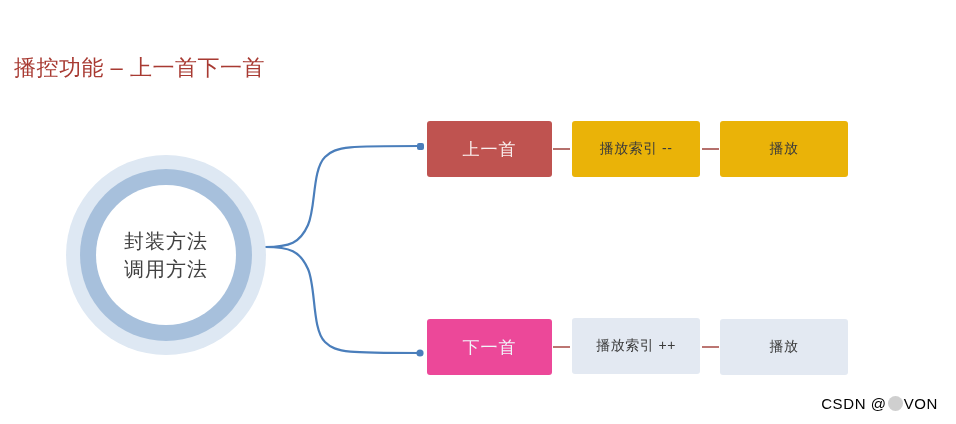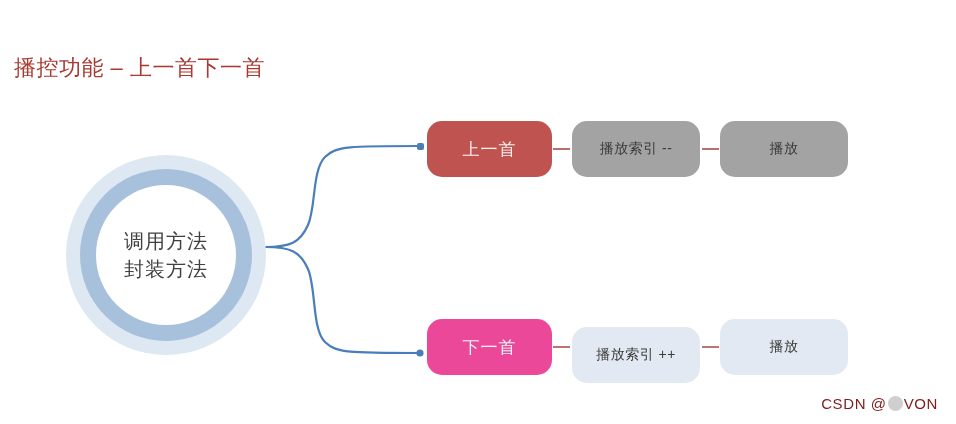--- a/index.html
+++ b/index.html
@@ -88,21 +88,21 @@
     height: 424px;
     pointer-events: none;
   }
 
   
   .node {
     position: absolute;
     display: flex;
     align-items: center;
     justify-content: center;
-    border-radius: 15px;
+    border-radius: 3px;
     box-sizing: border-box;
     white-space: nowrap;
   }
   .node-primary {
     width: 125px;
     height: 56px;
     font-size: 17px;
     letter-spacing: 1px;
   }
   .node-secondary {
@@ -113,21 +113,21 @@
   }
   .node-red {
     background: #BF5350;
     color: #FAF0EF;
   }
   .node-blue {
     background: #ec4899;
     color: #F1F5FA;
   }
   .node-pink {
-    background: #a3a3a3;
+    background: #eab308;
     color: #3B3B3B;
     text-align: right;
   }
   .node-lightblue {
     background: #E3E9F2;
     color: #3B3B3B;
   }
 
   
   .dash {
@@ -141,21 +141,21 @@
   }
 
   
   #watermark {
     position: absolute;
     right: 18px;
     bottom: 12px;
     display: flex;
     align-items: center;
     font-size: 15px;
-    color: #7f1d1d;
+    color: #000000;
     letter-spacing: 0.6px;
     user-select: none;
   }
   #watermark-blob {
     display: inline-block;
     width: 15px;
     height: 15px;
     border-radius: 50%;
     background: #CFCFCF;
     margin: 0 1px;
@@ -174,40 +174,40 @@
     <rect x="417" y="143" width="7" height="7" rx="2" fill="#4A7EBB"></rect>
 
     <path d="M 265 247 C 290 247, 300 251, 308 269 C 316 287, 312 330, 325 342 C 336 353, 350 353, 420 353" fill="none" stroke="#4A7EBB" stroke-width="2.2" stroke-linecap="round"></path>
     <circle cx="420" cy="353" r="3.6" fill="#4A7EBB"></circle>
   </svg>
 
   <div id="hub">
     <div id="hub-outer-ring"></div>
     <div id="hub-inner-ring"></div>
     <div id="hub-core">
+      <div class="hub-line">封装方法</div>
       <div class="hub-line">调用方法</div>
-      <div class="hub-line">封装方法</div>
     </div>
   </div>
 
   <div class="node node-primary node-red" style="left:427px; top:121px;">上一首</div>
 
   <div class="dash" style="left:553px; top:148px;"></div>
 
   <div class="node node-secondary node-pink" style="left:572px; top:121px;">播放索引 --</div>
 
   <div class="dash" style="left:702px; top:148px;"></div>
 
   <div class="node node-secondary node-pink" style="left:720px; top:121px;">播放</div>
 
   <div class="node node-primary node-blue" style="left:427px; top:319px;">下一首</div>
 
   <div class="dash dash-blue-row" style="left:553px; top:346px;"></div>
 
-  <div class="node node-secondary node-lightblue" style="left:572px; top:327px;">播放索引 ++</div>
+  <div class="node node-secondary node-lightblue" style="left:572px; top:318px;">播放索引 ++</div>
 
   <div class="dash dash-blue-row" style="left:702px; top:346px;"></div>
 
   <div class="node node-secondary node-lightblue" style="left:720px; top:319px;">播放</div>
 
   <div id="watermark">
     <span>CSDN @</span>
     <span id="watermark-blob"></span>
     <span>VON</span>
   </div>

